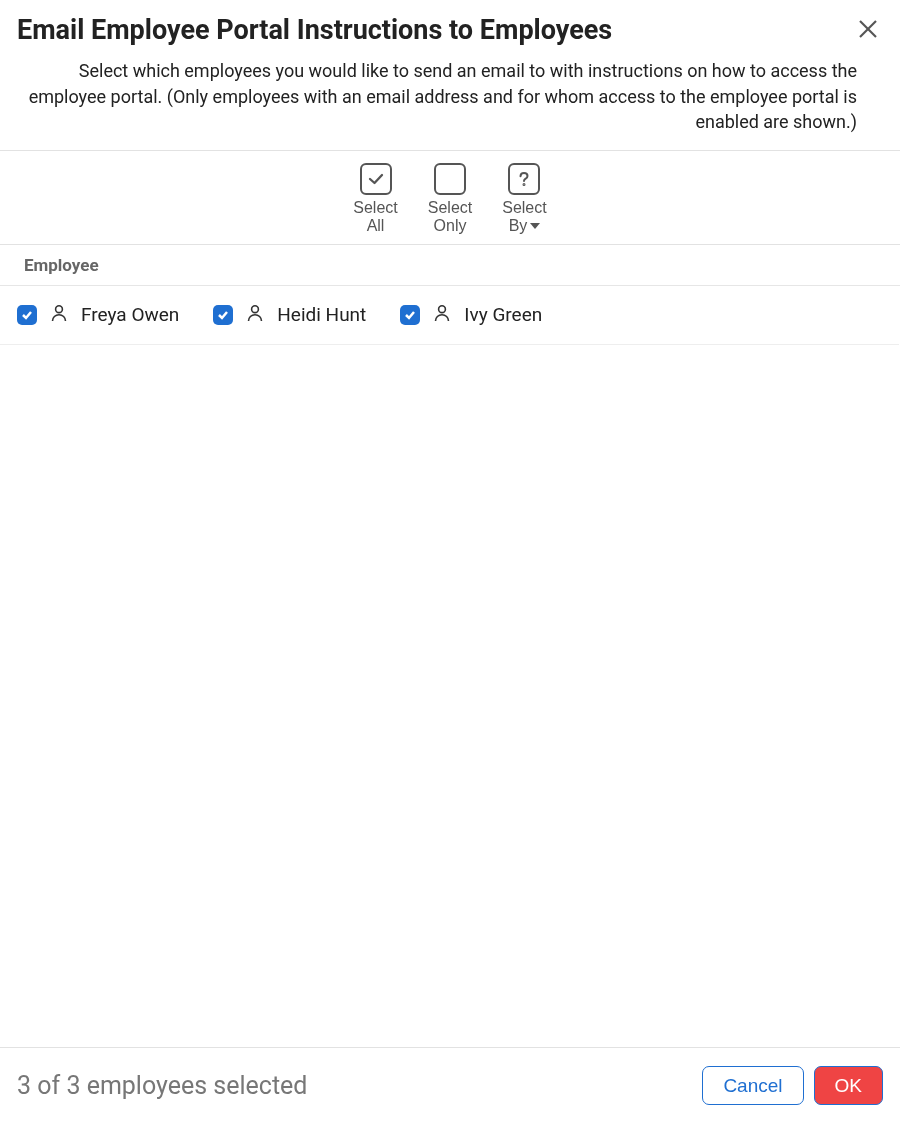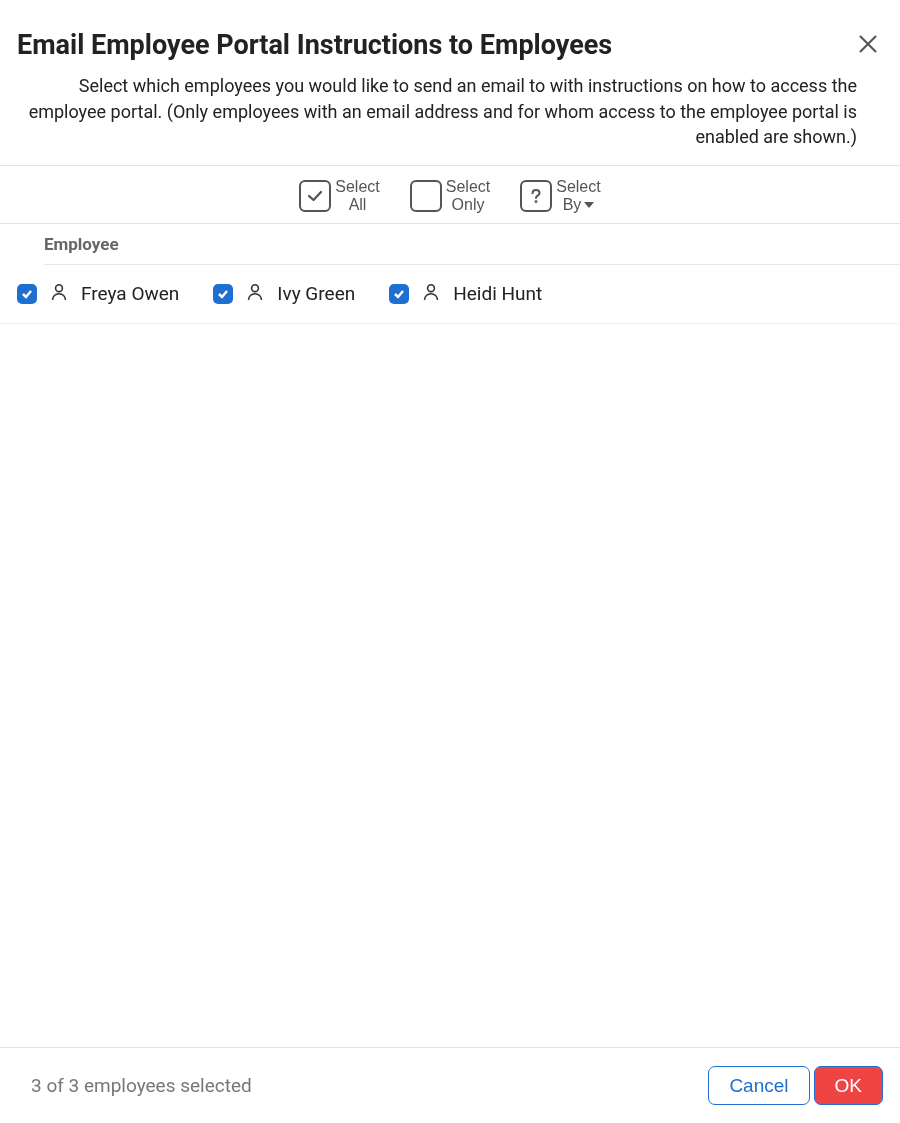--- a/index.html
+++ b/index.html
@@ -12,21 +12,20 @@
     position: relative;
   }
   .dialog {
     display: flex;
     flex-direction: column;
     height: 100%;
   }
   .header {
     padding: 14px 5px 16px 17px;
     position: relative;
-    margin-top: 15px;
   }
   .title {
     font-size: 27px;
     font-weight: 700;
     margin: 0 0 12px 0;
     line-height: 1.2;
     color: #222;
   }
   .instructions {
     font-size: 18px;
@@ -56,21 +55,21 @@
     justify-content: center;
     gap: 30px;
     padding: 12px 0 8px 0;
   }
   .toolbtn {
     background: none;
     border: none;
     padding: 0;
     cursor: pointer;
     display: flex;
-    flex-direction: row;
+    flex-direction: column;
     align-items: center;
     gap: 4px;
     color: #555;
     font-size: 16px;
     line-height: 1.15;
   }
   .toolbtn .iconbox {
     width: 32px; height: 32px;
     border: 2px solid #555;
     border-radius: 6px;
@@ -84,26 +83,25 @@
     margin-left: 3px;
     width: 0; height: 0;
     border-left: 5px solid transparent;
     border-right: 5px solid transparent;
     border-top: 6px solid #555;
     vertical-align: middle;
     position: relative;
     top: -1px;
   }
   .list-header {
-    padding: 10px 0;
+    padding: 10px 24px;
     font-size: 17px;
     font-weight: 700;
     color: #666;
     border-bottom: 1px solid #e6e6e6;
-    margin-left: 44px;
   }
   .list {
     flex: 1 1 auto;
     display: flex;
     flex-direction: row;
     overflow: hidden;
   }
   .row {
     height: 59px;
     border-bottom: 1px solid #eee;
@@ -131,27 +129,26 @@
     color: #222;
   }
   .footer {
     border-top: 1px solid #e2e2e2;
     padding: 18px 17px;
     display: flex;
     align-items: center;
     justify-content: space-between;
   }
   .status {
-    font-size: 19px;
+    font-size: 25px;
     color: #777;
-    margin-left: 14px;
   }
   .footer-actions {
     display: flex;
-    gap: 4px;
+    gap: 10px;
     align-items: center;
   }
   .btn {
     font-size: 19px;
     padding: 9px 20px;
     border-radius: 7px;
     cursor: pointer;
     line-height: 1;
   }
   .btn-secondary {
@@ -234,33 +231,33 @@
     <div class="row">
       <span class="chk">
           <svg width="12" height="12" viewBox="0 0 12 12">
             <polyline points="2,6 5,9 10,3"></polyline>
           </svg>
         </span>
       <span class="person-icon"><svg width="20" height="20" viewBox="0 0 20 20">
             <circle cx="10" cy="6.2" r="3.4"></circle>
             <path d="M3.5 18c0-3.7 2.9-6.3 6.5-6.3s6.5 2.6 6.5 6.3"></path>
           </svg></span>
-      <span class="row-name">Ivy Green</span>
+      <span class="row-name">Heidi Hunt</span>
     </div>
     <div class="row">
       <span class="chk">
           <svg width="12" height="12" viewBox="0 0 12 12">
             <polyline points="2,6 5,9 10,3"></polyline>
           </svg>
         </span>
       <span class="person-icon"><svg width="20" height="20" viewBox="0 0 20 20">
             <circle cx="10" cy="6.2" r="3.4"></circle>
             <path d="M3.5 18c0-3.7 2.9-6.3 6.5-6.3s6.5 2.6 6.5 6.3"></path>
           </svg></span>
-      <span class="row-name">Heidi Hunt</span>
+      <span class="row-name">Ivy Green</span>
     </div>
     <div class="row empty"></div>
     <div class="row empty"></div>
     <div class="row empty"></div>
     <div class="row empty"></div>
     <div class="row empty"></div>
     <div class="row empty"></div>
     <div class="row empty"></div>
     <div class="row empty"></div>
     <div class="row empty"></div>

